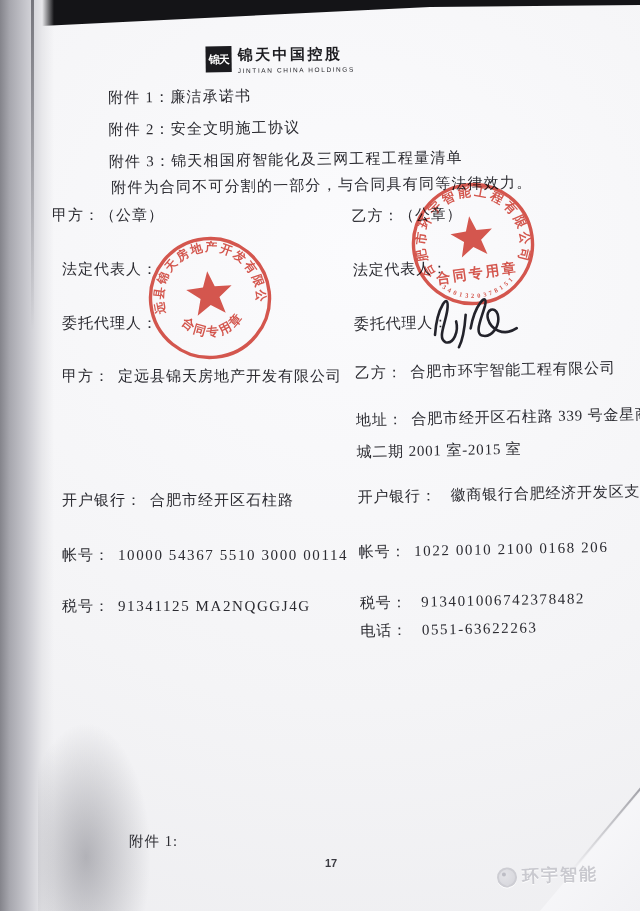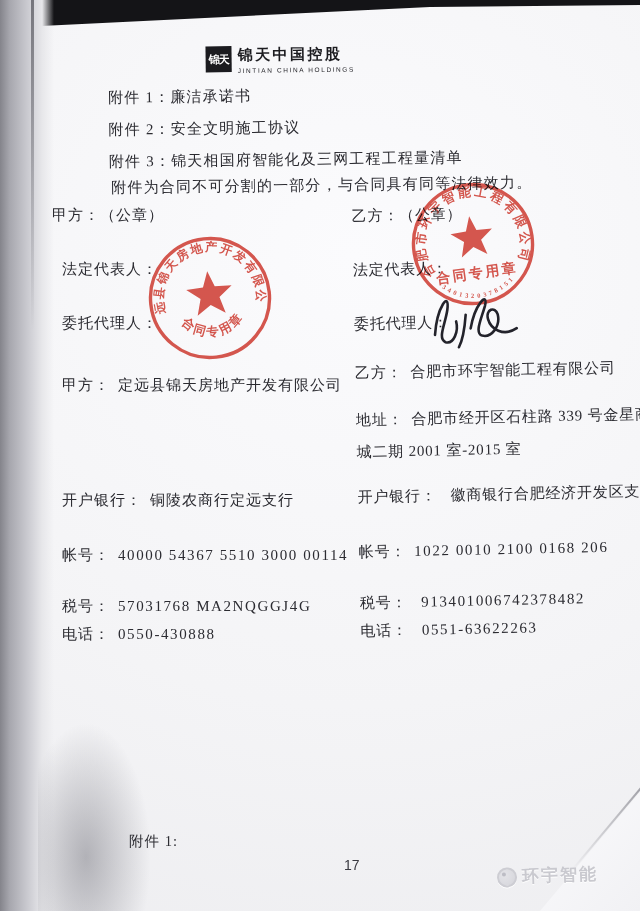--- a/index.html
+++ b/index.html
@@ -41,22 +41,22 @@
   .num{letter-spacing:1.6px;}
   .right-col .row{letter-spacing:0.8px;}
   .right-col{position:absolute;inset:0;transform:rotate(-1.2deg);transform-origin:360px 420px;}
   
   .seal{position:absolute;mix-blend-mode:multiply;opacity:.9;}
   .seal-left{left:144px;top:232px;transform:rotate(-6deg);}
   .seal-right{left:407px;top:178px;transform:rotate(-8deg);}
   .signature{position:absolute;left:426px;top:284px;transform:rotate(-4deg);}
   
   .foot-att{position:absolute;left:129px;top:832px;font-size:14.5px;color:#2d2d33;letter-spacing:1px;text-align:center;}
-  .page-num{position:absolute;left:344px;top:857px;font-size:14px;color:#3a3a41;
-    font-family:"Liberation Sans","DejaVu Sans",sans-serif;}
+  .page-num{position:absolute;left:325px;top:857px;font-size:11px;color:#3a3a41;
+    font-family:"Liberation Sans","DejaVu Sans",sans-serif;font-weight:bold;}
   .watermark{position:absolute;left:497px;top:864px;display:flex;align-items:center;gap:5px;
     transform:rotate(-2deg);}
   .wm-logo{width:16px;height:16px;border-radius:50%;border:2px solid #cdcdd3;position:relative;
     background:radial-gradient(circle at 35% 35%, #e4e4e8, #d4d4da);box-shadow:0 1px 0 #ffffff;}
   .wm-logo::after{content:"";position:absolute;left:3px;top:3px;width:4px;height:4px;border-radius:50%;background:#bdbdc5;}
   .wm-text{font-size:17px;font-weight:bold;color:#c9c9cf;letter-spacing:2px;
     text-shadow:0 1px 1px #ffffff;font-family:"Liberation Sans","DejaVu Sans",sans-serif;}
 </style>
 </head>
 <body>
@@ -80,34 +80,31 @@
     </div>
     <div class="att" style="left:108px;top:86px">附件 1：廉洁承诺书</div>
     <div class="att" style="left:108px;top:118px">附件 2：安全文明施工协议</div>
     <div class="att" style="left:108px;top:150px">附件 3：锦天相国府智能化及三网工程工程量清单</div>
     <div class="att" style="left:110px;top:176px">附件为合同不可分割的一部分，与合同具有同等法律效力。</div>
   </div>
 
   <div class="row" style="left:52px;top:206px">甲方：（公章）</div>
   <div class="row" style="left:62px;top:260px">法定代表人：</div>
   <div class="row" style="left:62px;top:314px">委托代理人：</div>
-  <div class="row" style="left:62px;top:376px">
+  <div class="row" style="left:62px;top:367px">
     <span>甲方：</span><span class="value">定远县锦天房地产开发有限公司</span>
   </div>
   <div class="row" style="left:62px;top:491px">
-    <span>开户银行：</span><span class="value">铜陵农商行定远支行</span>
+    <span>开户银行：</span><span class="value">合肥市经开区石柱路</span>
   </div>
   <div class="row" style="left:62px;top:546px">
-    <span>帐号：</span><span class="value num">40000 54367 5510 3000 00114</span>
+    <span>帐号：</span><span class="value num">10000 54367 5510 3000 00114</span>
   </div>
   <div class="row" style="left:62px;top:597px">
-    <span>税号：</span><span class="value num">57031768 MA2NQGGJ4G</span>
-  </div>
-  <div class="row" style="left:62px;top:625px">
-    <span>电话：</span><span class="value num">0550-430888</span>
+    <span>税号：</span><span class="value num">91341125 MA2NQGGJ4G</span>
   </div>
 
   <div class="right-col">
     <div class="row" style="left:356px;top:207px">乙方：（公章）</div>
     <div class="row" style="left:356px;top:261px">法定代表人：</div>
     <div class="row" style="left:356px;top:315px">委托代理人：</div>
     <div class="row" style="left:356px;top:364px">
       <span>乙方：</span><span class="value">合肥市环宇智能工程有限公司</span>
     </div>
     <div class="row" style="left:356px;top:411px">

